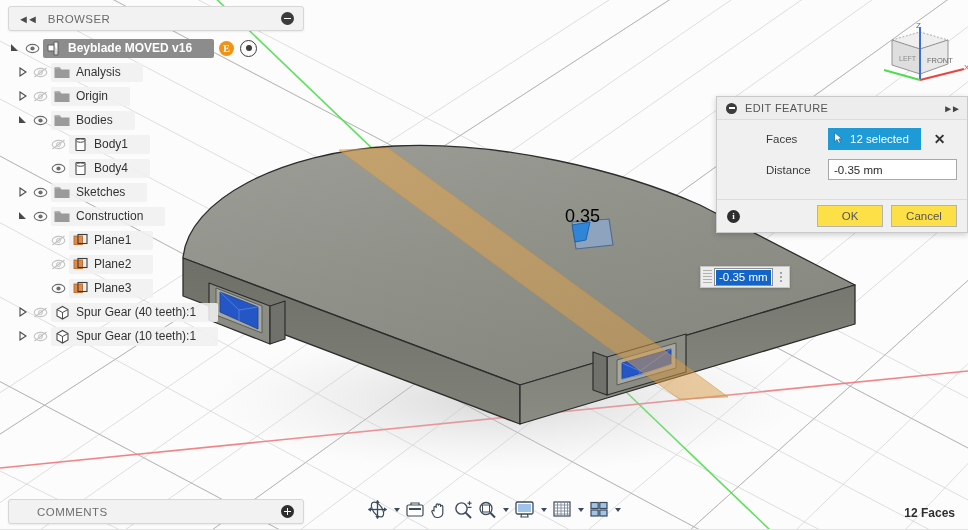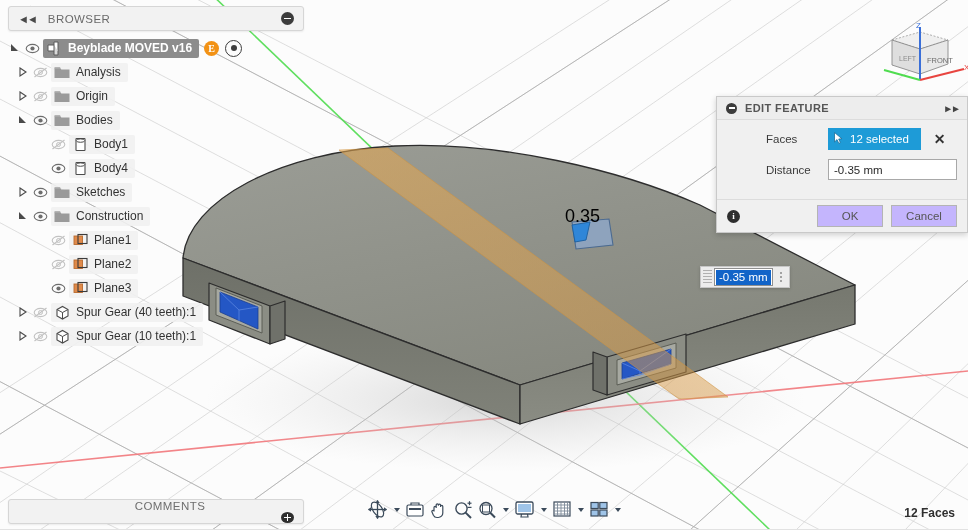--- a/index.html
+++ b/index.html
@@ -25,21 +25,21 @@
   .bh-collapse{margin-left:9px;color:#4a4a4a;font-size:11px;letter-spacing:-2px;cursor:pointer;}
   .bh-title{margin-left:12px;font-size:11.5px;color:#6a6a6a;letter-spacing:.45px;}
   .bh-minus{margin-left:auto;margin-right:9px;width:13px;height:13px;border-radius:50%;
     background:#3c3c3c;color:#fff;display:flex;align-items:center;justify-content:center;
     font-size:12px;line-height:1;cursor:pointer;}
   .bh-minus i{display:block;width:7px;height:1.5px;background:#fff;}
 
   .tree{position:absolute;left:8px;top:36px;width:300px;}
   .row{display:flex;align-items:center;height:24px;position:relative;}
   .row .chip{display:flex;align-items:center;height:19px;background:rgba(240,240,240,.88);
-    border-radius:2px;padding-right:7px;}
+    border-radius:2px;padding-right:22px;}
   .row.sel .chip{background:#8c8c8c;}
   .tri{width:14px;min-width:14px;display:flex;align-items:center;justify-content:center;cursor:pointer;}
   .tri svg{display:block;}
   .eye{width:21px;min-width:21px;display:flex;align-items:center;justify-content:center;cursor:pointer;}
   .ico{width:22px;min-width:22px;display:flex;align-items:center;justify-content:center;}
   .lbl{font-size:12px;color:#333;white-space:nowrap;padding-left:3px;}
   .row.sel .lbl{color:#fff;font-weight:bold;}
   .badge-e{width:15px;height:15px;border-radius:50%;background:#f29215;color:#fff;
     font-size:10px;font-weight:bold;display:flex;align-items:center;justify-content:center;
     margin-left:5px;font-family:"Liberation Serif",serif;}
@@ -47,42 +47,42 @@
     margin-left:6px;display:flex;align-items:center;justify-content:center;cursor:pointer;}
   .dot-target i{width:6px;height:6px;border-radius:50%;background:#3d3d3d;display:block;}
 
   
   .dialog{
     position:absolute;left:716px;top:96px;width:252px;
     background:#f0f0f0;border:1px solid #c9c9c9;
     box-shadow:0 2px 6px rgba(0,0,0,.18);box-sizing:border-box;
   }
   .dlg-title{height:22px;display:flex;align-items:center;background:#ededed;
-    border-bottom:1px solid #dcdcdc;font-weight:bold;}
+    border-bottom:1px solid #dcdcdc;}
   .dlg-min{width:11px;height:11px;border-radius:50%;background:#3c3c3c;margin-left:9px;
     display:flex;align-items:center;justify-content:center;cursor:pointer;}
   .dlg-min i{display:block;width:6px;height:1.4px;background:#fff;}
   .dlg-title span.t{margin-left:8px;font-size:11px;color:#555;letter-spacing:.4px;}
   .dlg-exp{margin-left:auto;margin-right:8px;font-size:10px;color:#444;letter-spacing:-2px;cursor:pointer;}
   .dlg-body{padding:8px 10px 10px 10px;background:#f0f0f0;}
   .frow{display:flex;align-items:center;margin-bottom:9px;margin-left:39px;}
   .frow .fl{width:62px;font-size:11.5px;color:#3a3a3a;}
   .sel-btn{height:22px;background:#1e9bd7;color:#fff;font-size:11.5px;
     display:flex;align-items:center;padding:0 12px 0 6px;cursor:pointer;border:none;}
   .sel-btn .curs{margin-right:7px;display:block;}
   .x-clear{margin-left:13px;font-size:14px;color:#333;cursor:pointer;font-weight:bold;}
   .dist-input{flex:1;height:21px;background:#fff;border:1px solid #a8a8a8;
     font-size:11.5px;color:#2a2a2a;padding:0 5px;box-sizing:border-box;
     display:flex;align-items:center;font-family:"Liberation Sans",sans-serif;}
   .dlg-foot{border-top:1px solid #dcdcdc;background:#f0f0f0;height:32px;
     display:flex;align-items:center;padding:0 10px;}
   .info-i{width:13px;height:13px;border-radius:50%;background:#2e2e2e;color:#fff;
     font-size:9px;font-weight:bold;display:flex;align-items:center;justify-content:center;
     font-family:"Liberation Serif",serif;cursor:pointer;}
-  .btn{height:20px;min-width:64px;background:#c4b5fd;border:1px solid #b4b4b4;
+  .btn{height:20px;min-width:64px;background:#fde047;border:1px solid #b4b4b4;
     font-size:11.5px;color:#555;display:flex;align-items:center;justify-content:center;cursor:pointer;}
   .btn.ok{margin-left:auto;margin-right:8px;}
 
   
   .canvas-input{
     position:absolute;left:700px;top:266px;height:20px;
     background:#ececec;border:1px solid #c6c6c6;display:flex;align-items:center;
     box-shadow:0 1px 3px rgba(0,0,0,.18);
   }
   .ci-grip{width:9px;height:14px;margin:0 2px;
@@ -95,21 +95,20 @@
   
   .face-label{position:absolute;left:565px;top:206px;font-size:18px;color:#000000;
     font-family:"Liberation Sans",sans-serif;}
 
   
   .comments{
     position:absolute;left:8px;bottom:6px;width:296px;height:25px;
     background:#f2f2f2;border:1px solid #d6d6d6;border-radius:3px;
     display:flex;align-items:center;box-sizing:border-box;
     box-shadow:0 1px 2px rgba(0,0,0,.07);
-    flex-direction:column;
   }
   .comments .c-title{margin-left:28px;font-size:11.5px;color:#6e6e6e;letter-spacing:.45px;}
   .c-plus{margin-left:auto;margin-right:9px;width:13px;height:13px;border-radius:50%;
     background:#2e2e2e;color:#fff;font-size:11px;display:flex;align-items:center;
     justify-content:center;line-height:1;cursor:pointer;position:relative;}
   .c-plus:before{content:"";position:absolute;width:7px;height:1.5px;background:#fff;}
   .c-plus:after{content:"";position:absolute;width:1.5px;height:7px;background:#fff;}
 
   .navbar{position:absolute;left:366px;bottom:8px;display:flex;align-items:center;gap:2px;}
   .nav-item{display:flex;align-items:center;padding:2px 1px;cursor:pointer;border-radius:2px;}

